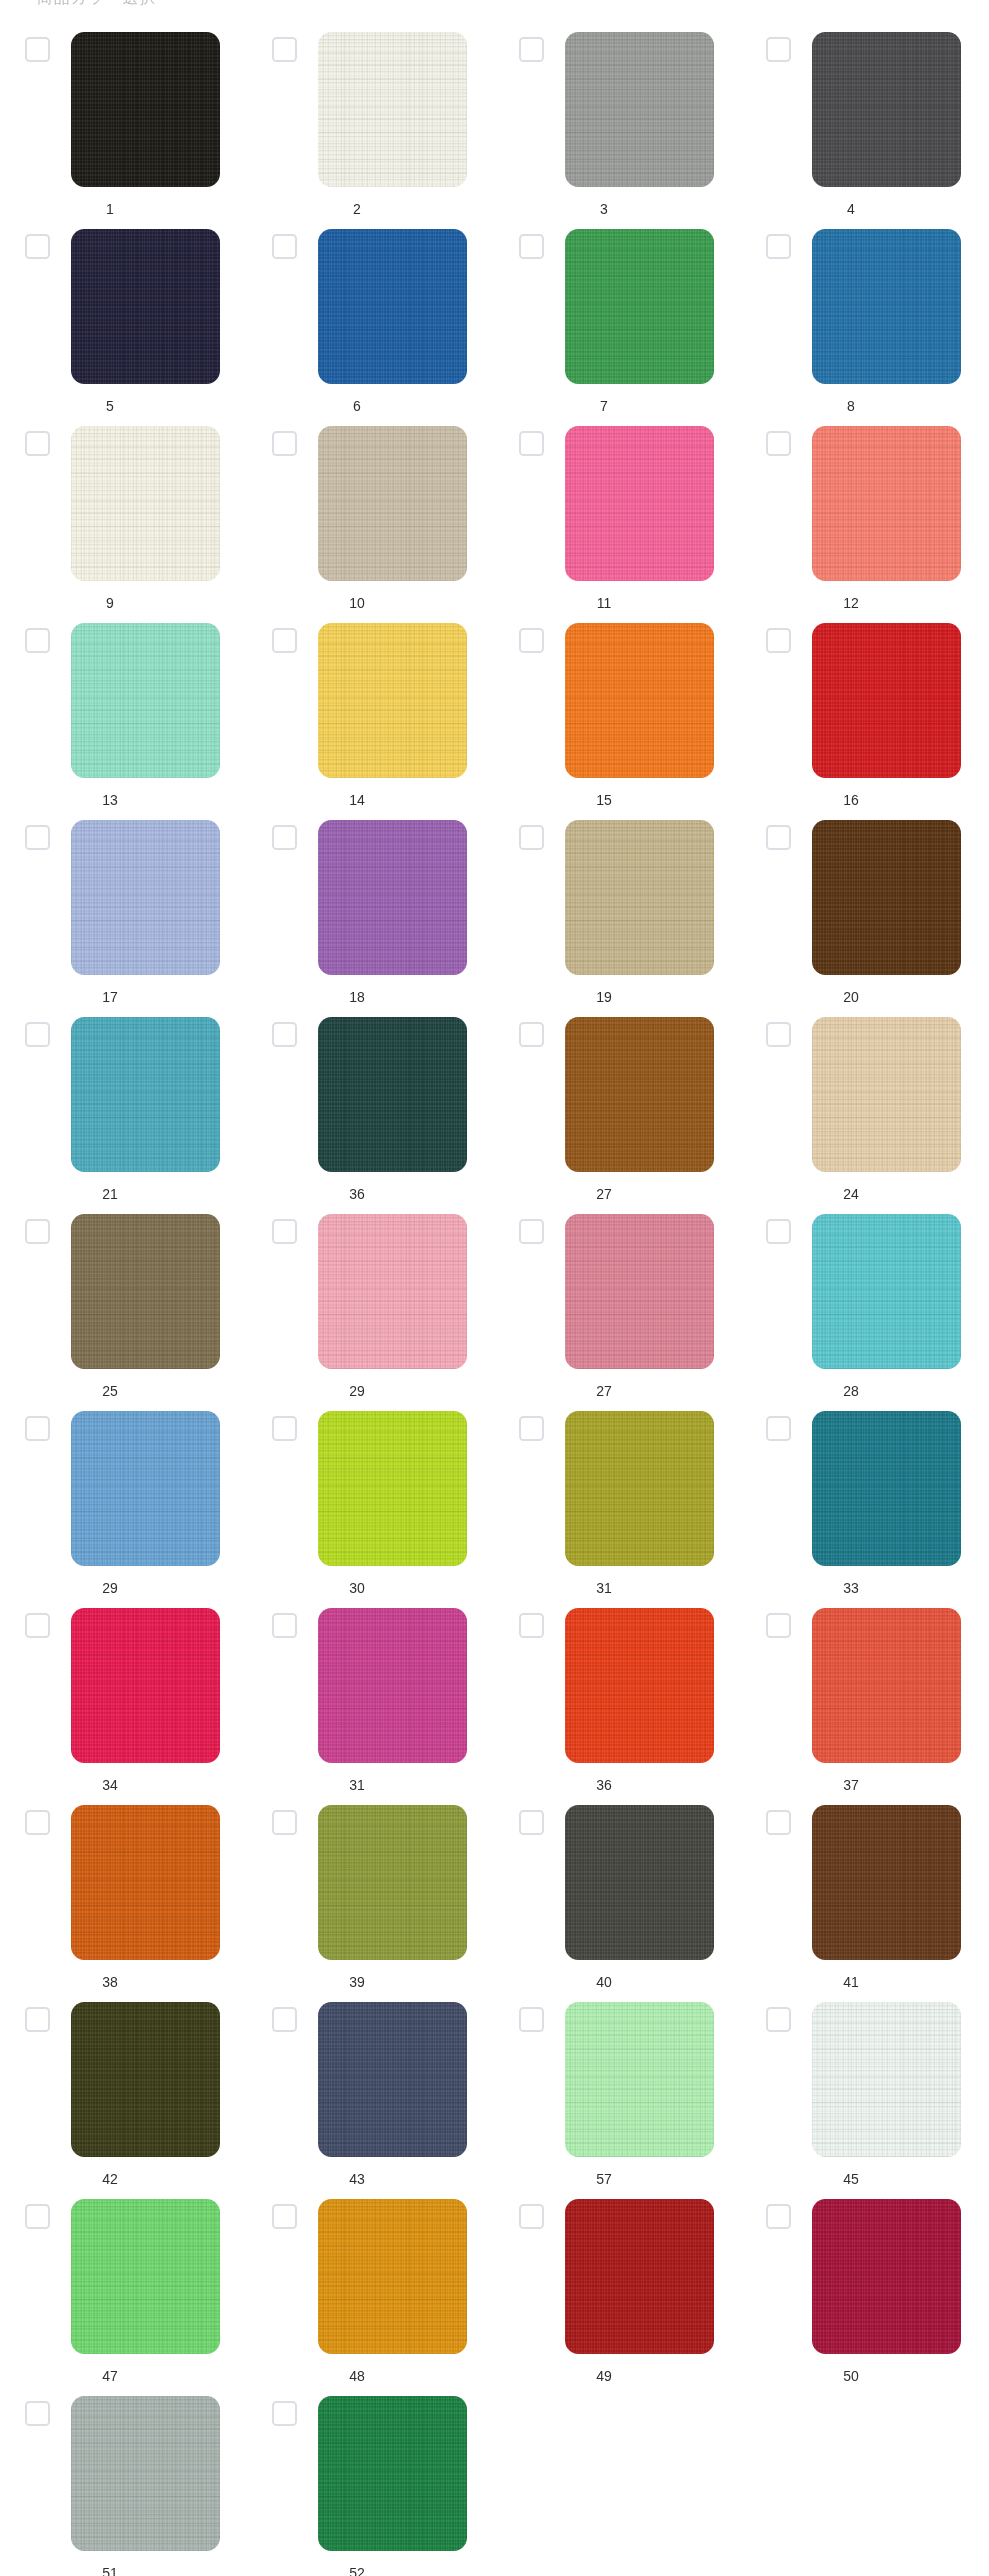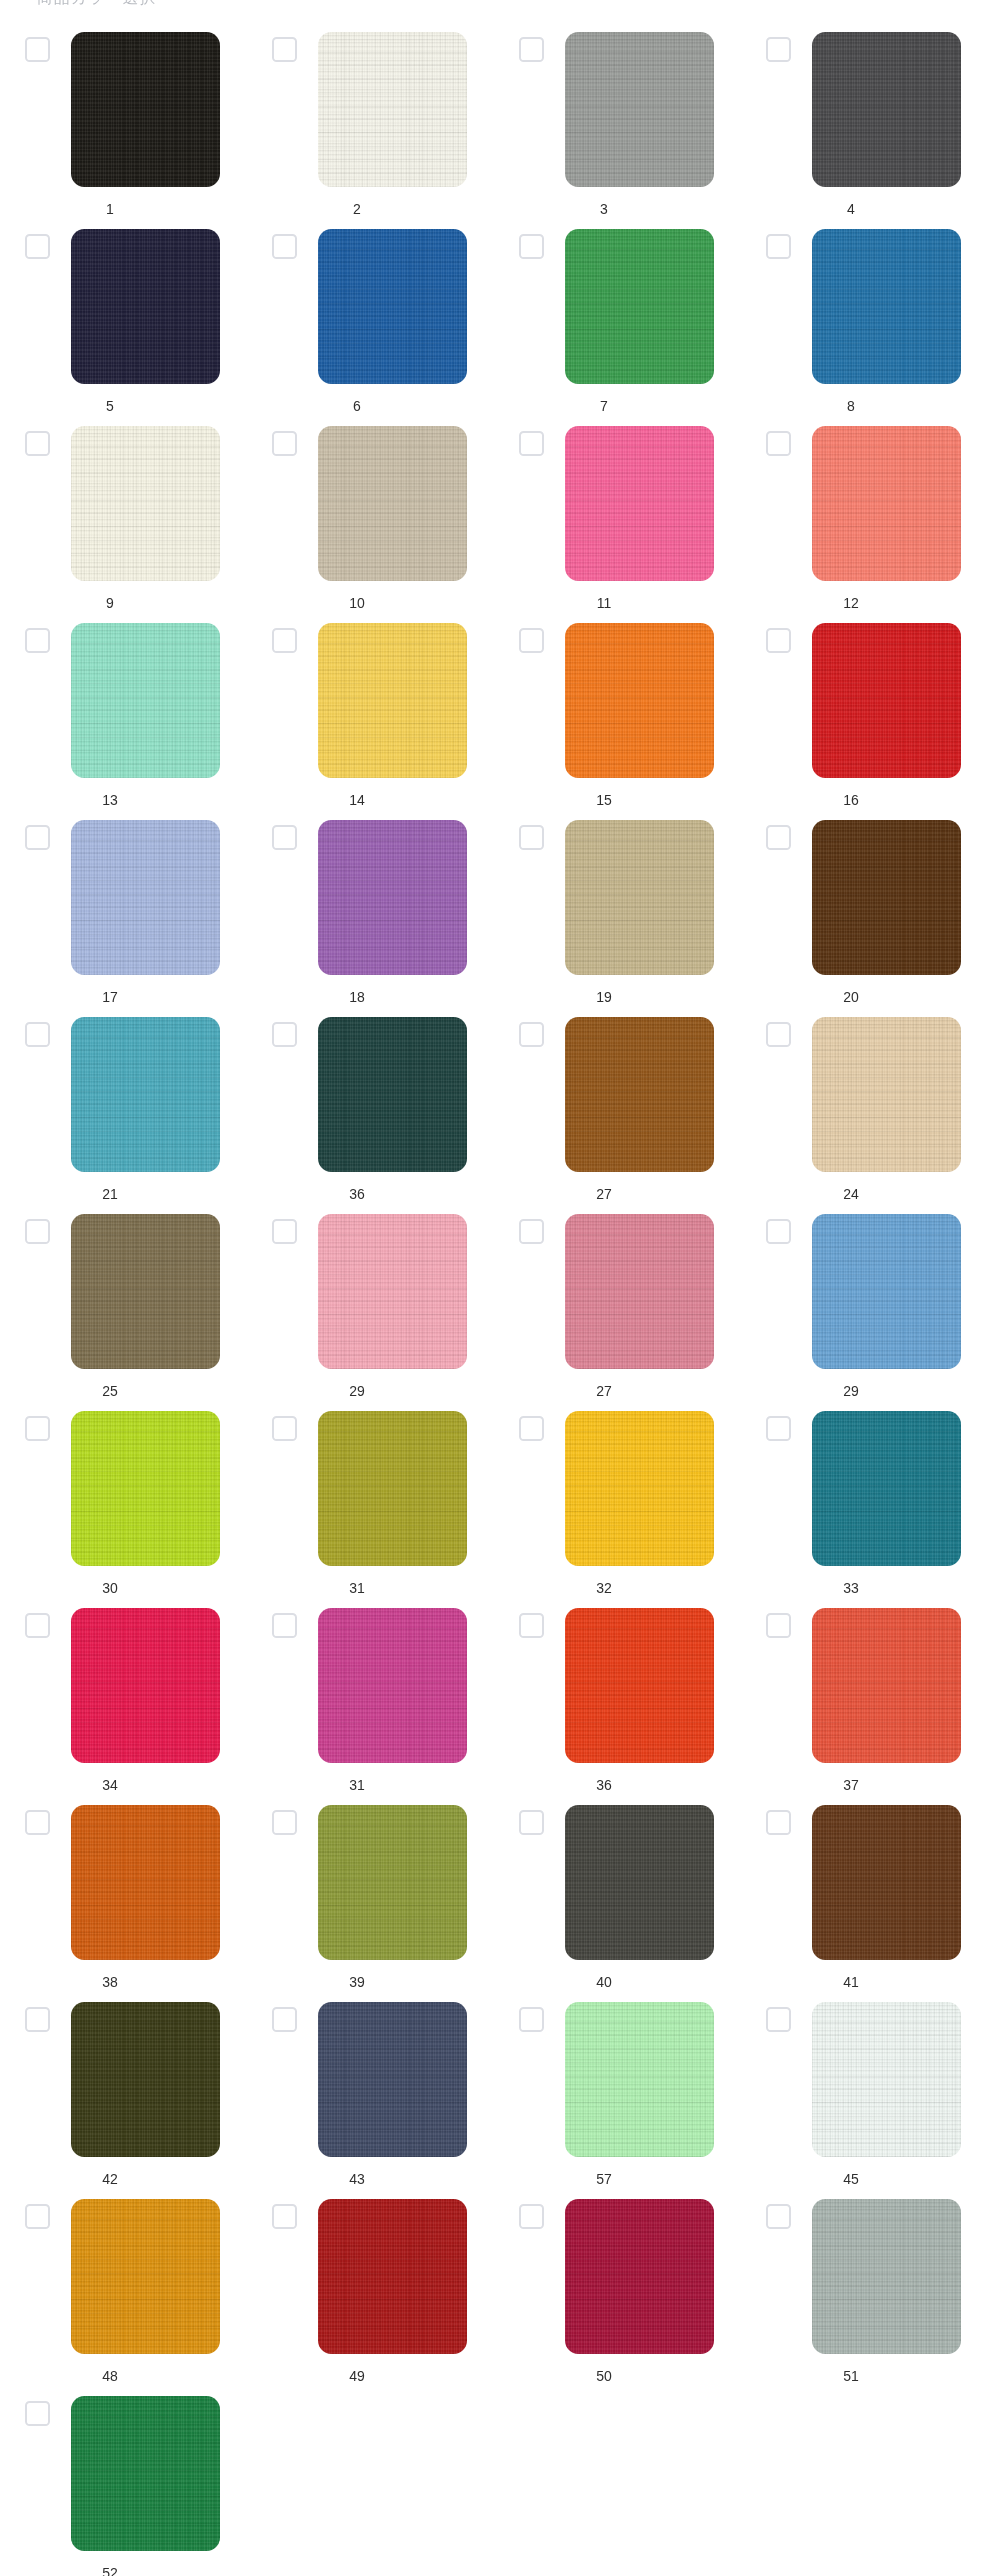--- a/index.html
+++ b/index.html
@@ -376,20 +376,29 @@
         <div class="swatch-chip-wrap">
           <div class="swatch-chip" title="rose-pink" style="background-color: rgb(221, 132, 150);"></div>
         </div>
       </div>
       <div class="swatch-label"><span>27</span></div>
     </div>
     <div class="swatch-cell">
       <div class="swatch-row">
         <div class="swatch-checkbox" role="checkbox" aria-checked="false" style="border-color: rgb(220, 222, 228);"></div>
         <div class="swatch-chip-wrap">
+          <div class="swatch-chip" title="turquoise" style="background-color: rgb(92, 200, 207);"></div>
+        </div>
+      </div>
+      <div class="swatch-label"><span>28</span></div>
+    </div>
+    <div class="swatch-cell">
+      <div class="swatch-row">
+        <div class="swatch-checkbox" role="checkbox" aria-checked="false" style="border-color: rgb(220, 222, 228);"></div>
+        <div class="swatch-chip-wrap">
           <div class="swatch-chip" title="sky-blue" style="background-color: rgb(106, 164, 212);"></div>
         </div>
       </div>
       <div class="swatch-label"><span>29</span></div>
     </div>
     <div class="swatch-cell">
       <div class="swatch-row">
         <div class="swatch-checkbox" role="checkbox" aria-checked="false" style="border-color: rgb(220, 222, 228);"></div>
         <div class="swatch-chip-wrap">
           <div class="swatch-chip" title="lime-green" style="background-color: rgb(182, 220, 34);"></div>
@@ -403,29 +412,20 @@
         <div class="swatch-chip-wrap">
           <div class="swatch-chip" title="olive-yellow" style="background-color: rgb(168, 164, 41);"></div>
         </div>
       </div>
       <div class="swatch-label"><span>31</span></div>
     </div>
     <div class="swatch-cell">
       <div class="swatch-row">
         <div class="swatch-checkbox" role="checkbox" aria-checked="false" style="border-color: rgb(220, 222, 228);"></div>
         <div class="swatch-chip-wrap">
-          <div class="swatch-chip" title="golden-yellow" style="background-color: rgb(249, 194, 28);"></div>
-        </div>
-      </div>
-      <div class="swatch-label"><span>32</span></div>
-    </div>
-    <div class="swatch-cell">
-      <div class="swatch-row">
-        <div class="swatch-checkbox" role="checkbox" aria-checked="false" style="border-color: rgb(220, 222, 228);"></div>
-        <div class="swatch-chip-wrap">
           <div class="swatch-chip" title="dark-teal" style="background-color: rgb(28, 121, 138);"></div>
         </div>
       </div>
       <div class="swatch-label"><span>33</span></div>
     </div>
     <div class="swatch-cell">
       <div class="swatch-row">
         <div class="swatch-checkbox" role="checkbox" aria-checked="false" style="border-color: rgb(220, 222, 228);"></div>
         <div class="swatch-chip-wrap">
           <div class="swatch-chip" title="crimson-pink" style="background-color: rgb(232, 25, 79);"></div>
@@ -524,20 +524,29 @@
       <div class="swatch-label"><span>57</span></div>
     </div>
     <div class="swatch-cell">
       <div class="swatch-row">
         <div class="swatch-checkbox" role="checkbox" aria-checked="false" style="border-color: rgb(220, 222, 228);"></div>
         <div class="swatch-chip-wrap">
           <div class="swatch-chip" title="white-mist" style="background-color: rgb(239, 246, 242);"></div>
         </div>
       </div>
       <div class="swatch-label"><span>45</span></div>
+    </div>
+    <div class="swatch-cell">
+      <div class="swatch-row">
+        <div class="swatch-checkbox" role="checkbox" aria-checked="false" style="border-color: rgb(220, 222, 228);"></div>
+        <div class="swatch-chip-wrap">
+          <div class="swatch-chip" title="spring-green" style="background-color: rgb(112, 216, 111);"></div>
+        </div>
+      </div>
+      <div class="swatch-label"><span>47</span></div>
     </div>
     <div class="swatch-cell">
       <div class="swatch-row">
         <div class="swatch-checkbox" role="checkbox" aria-checked="false" style="border-color: rgb(220, 222, 228);"></div>
         <div class="swatch-chip-wrap">
           <div class="swatch-chip" title="amber" style="background-color: rgb(221, 147, 16);"></div>
         </div>
       </div>
       <div class="swatch-label"><span>48</span></div>
     </div>

